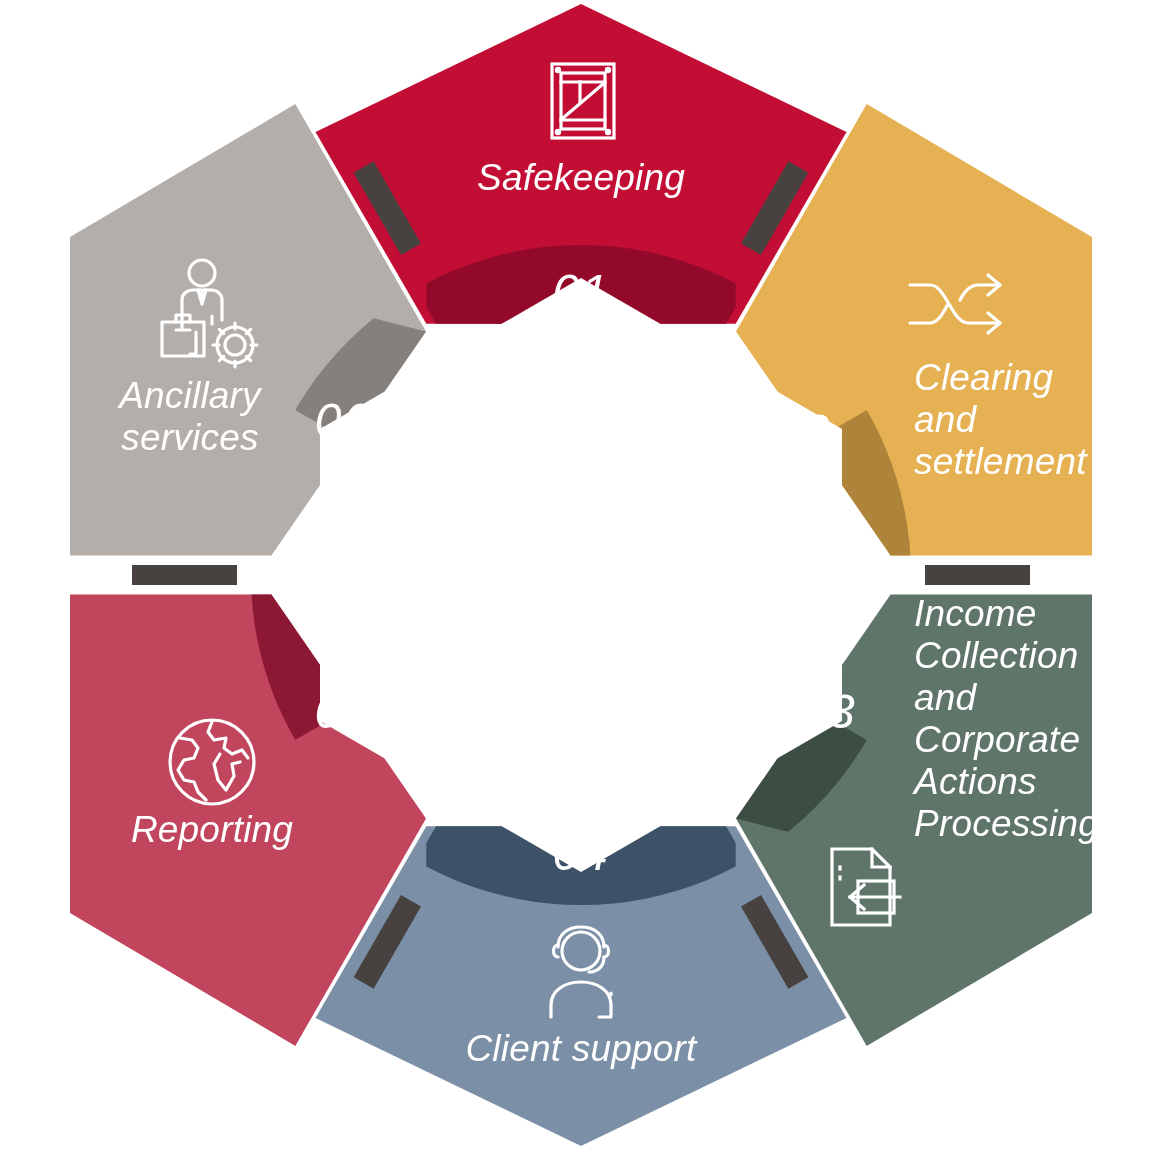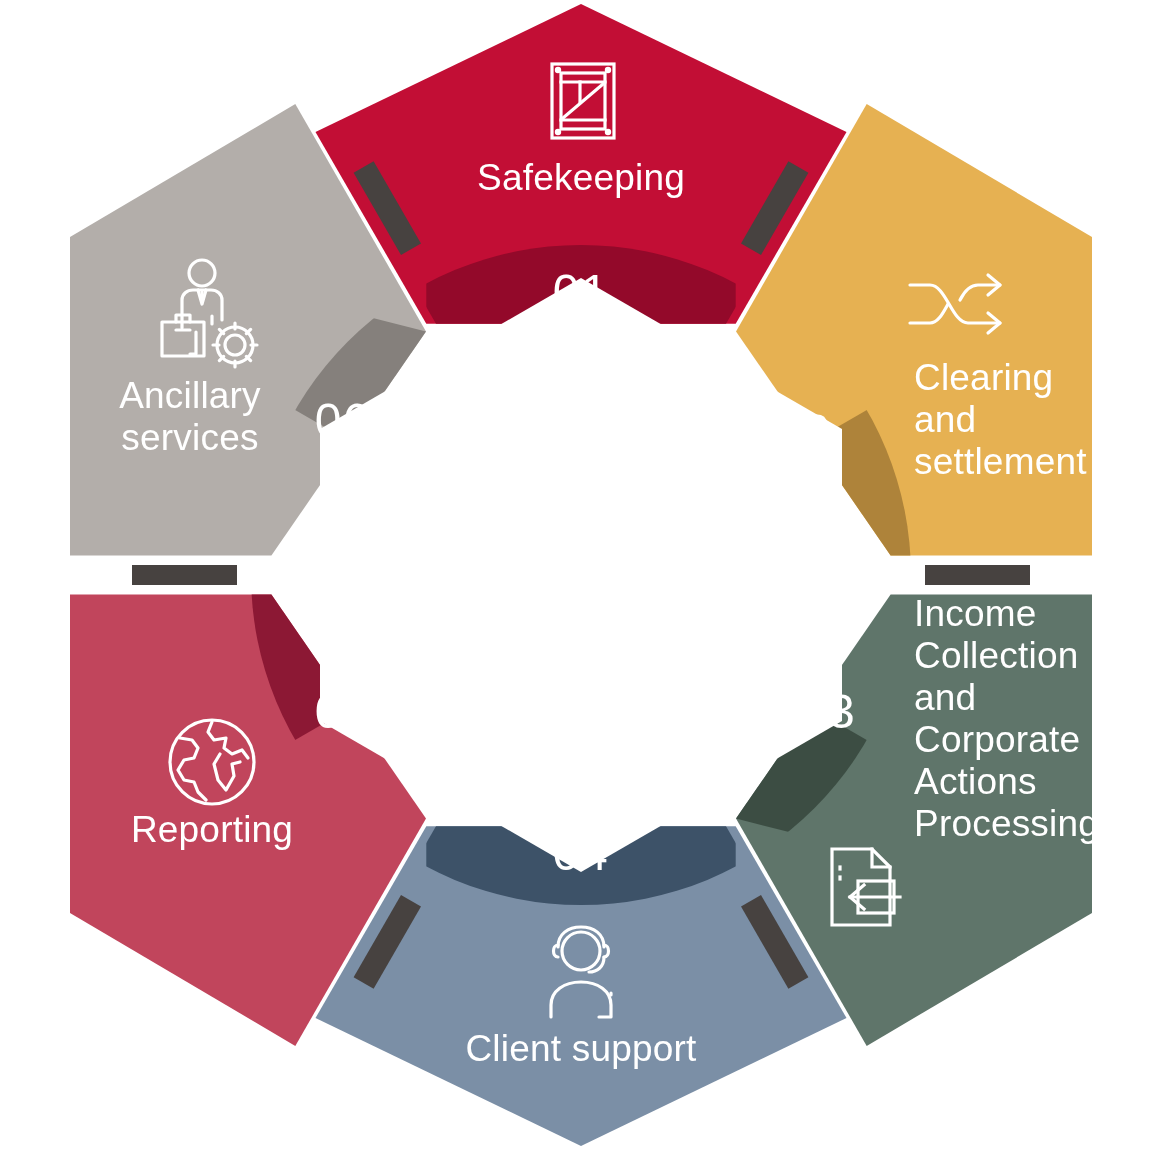--- a/index.html
+++ b/index.html
@@ -12,20 +12,21 @@
     width: 1162px;
     height: 1150px;
     font-family: "Liberation Sans", sans-serif;
     overflow: hidden;
   }
   #diagram-root {
     position: relative;
     width: 1034px;
     height: 1150px;
     background: #ffffff;
+    font-style: italic;
   }
   svg#hex-wheel {
     position: absolute;
     left: 0;
     top: 0;
     width: 1162px;
     height: 1150px;
     display: block;
   }
   .seg-label {

